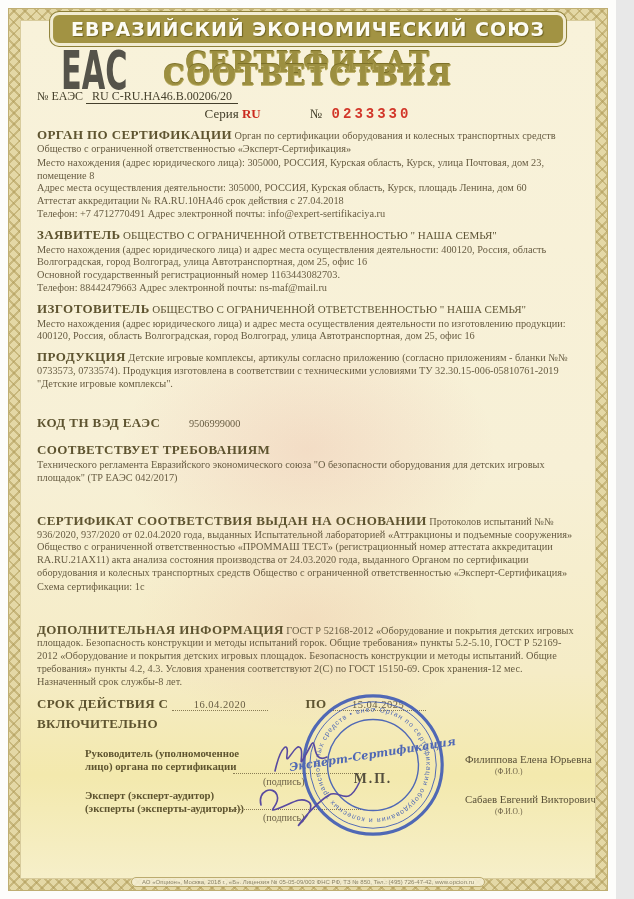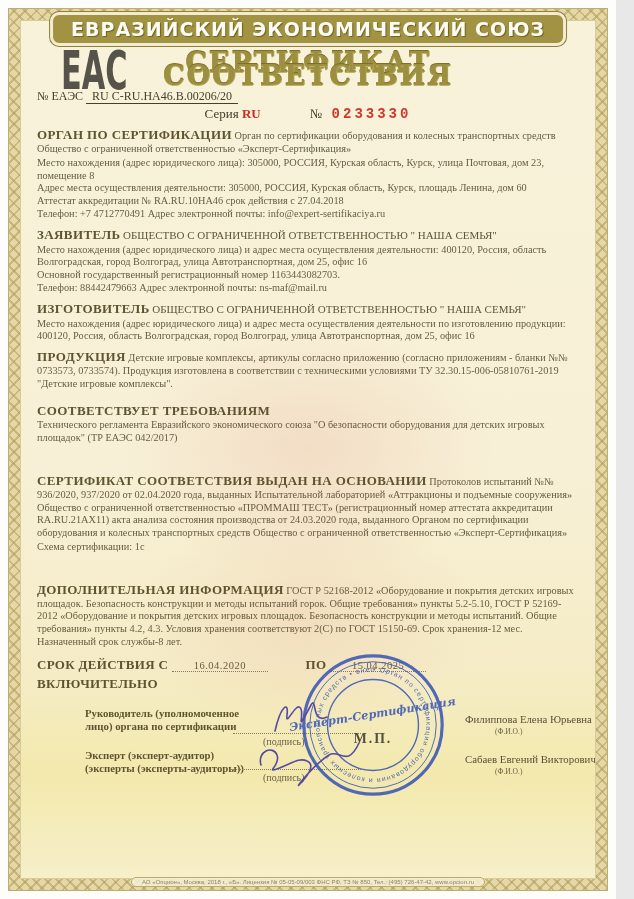--- a/index.html
+++ b/index.html
@@ -139,20 +139,24 @@
         <span class="sec-title">ИЗГОТОВИТЕЛЬ</span>
         <span class="sec-lead lead-caps">ОБЩЕСТВО С ОГРАНИЧЕННОЙ ОТВЕТСТВЕННОСТЬЮ " НАША СЕМЬЯ"</span>
         <div class="details pre">Место нахождения (адрес юридического лица) и адрес места осуществления деятельности по изготовлению продукции: 400120, Россия, область Волгоградская, город Волгоград, улица Автотранспортная, дом 25, офис 16</div>
       </div>
 
       <div class="sec">
         <span class="sec-title">ПРОДУКЦИЯ</span>
         <span class="sec-lead">Детские игровые комплексы, артикулы согласно приложению (согласно приложениям - бланки №№ 0733573, 0733574). Продукция изготовлена в соответствии с техническими условиями ТУ 32.30.15-006-05810761-2019 "Детские игровые комплексы".</span>
       </div>
 
+      <div class="sec" id="sec-kod">
+        <span class="sec-title">КОД ТН ВЭД ЕАЭС</span>
+        <span class="sec-lead">9506999000</span>
+      </div>
 
       <div class="sec" id="sec-sootv">
         <span class="sec-title">СООТВЕТСТВУЕТ ТРЕБОВАНИЯМ</span>
         <div class="details pre">Технического регламента Евразийского экономического союза "О безопасности оборудования для детских игровых площадок" (ТР ЕАЭС 042/2017)</div>
       </div>
 
       <div class="sec" id="sec-osnov">
         <span class="sec-title">СЕРТИФИКАТ СООТВЕТСТВИЯ ВЫДАН НА ОСНОВАНИИ</span>
         <span class="sec-lead">Протоколов испытаний №№ 936/2020, 937/2020 от 02.04.2020 года, выданных Испытательной лабораторией «Аттракционы и подъемные сооружения» Общество с ограниченной ответственностью «ПРОММАШ ТЕСТ» (регистрационный номер аттестата аккредитации RA.RU.21АХ11) акта анализа состояния производства от 24.03.2020 года, выданного Органом по сертификации оборудования и колесных транспортных средств Общество с ограниченной ответственностью «Эксперт-Сертификация»</span>
         <div class="details pre">Схема сертификации: 1с</div>

